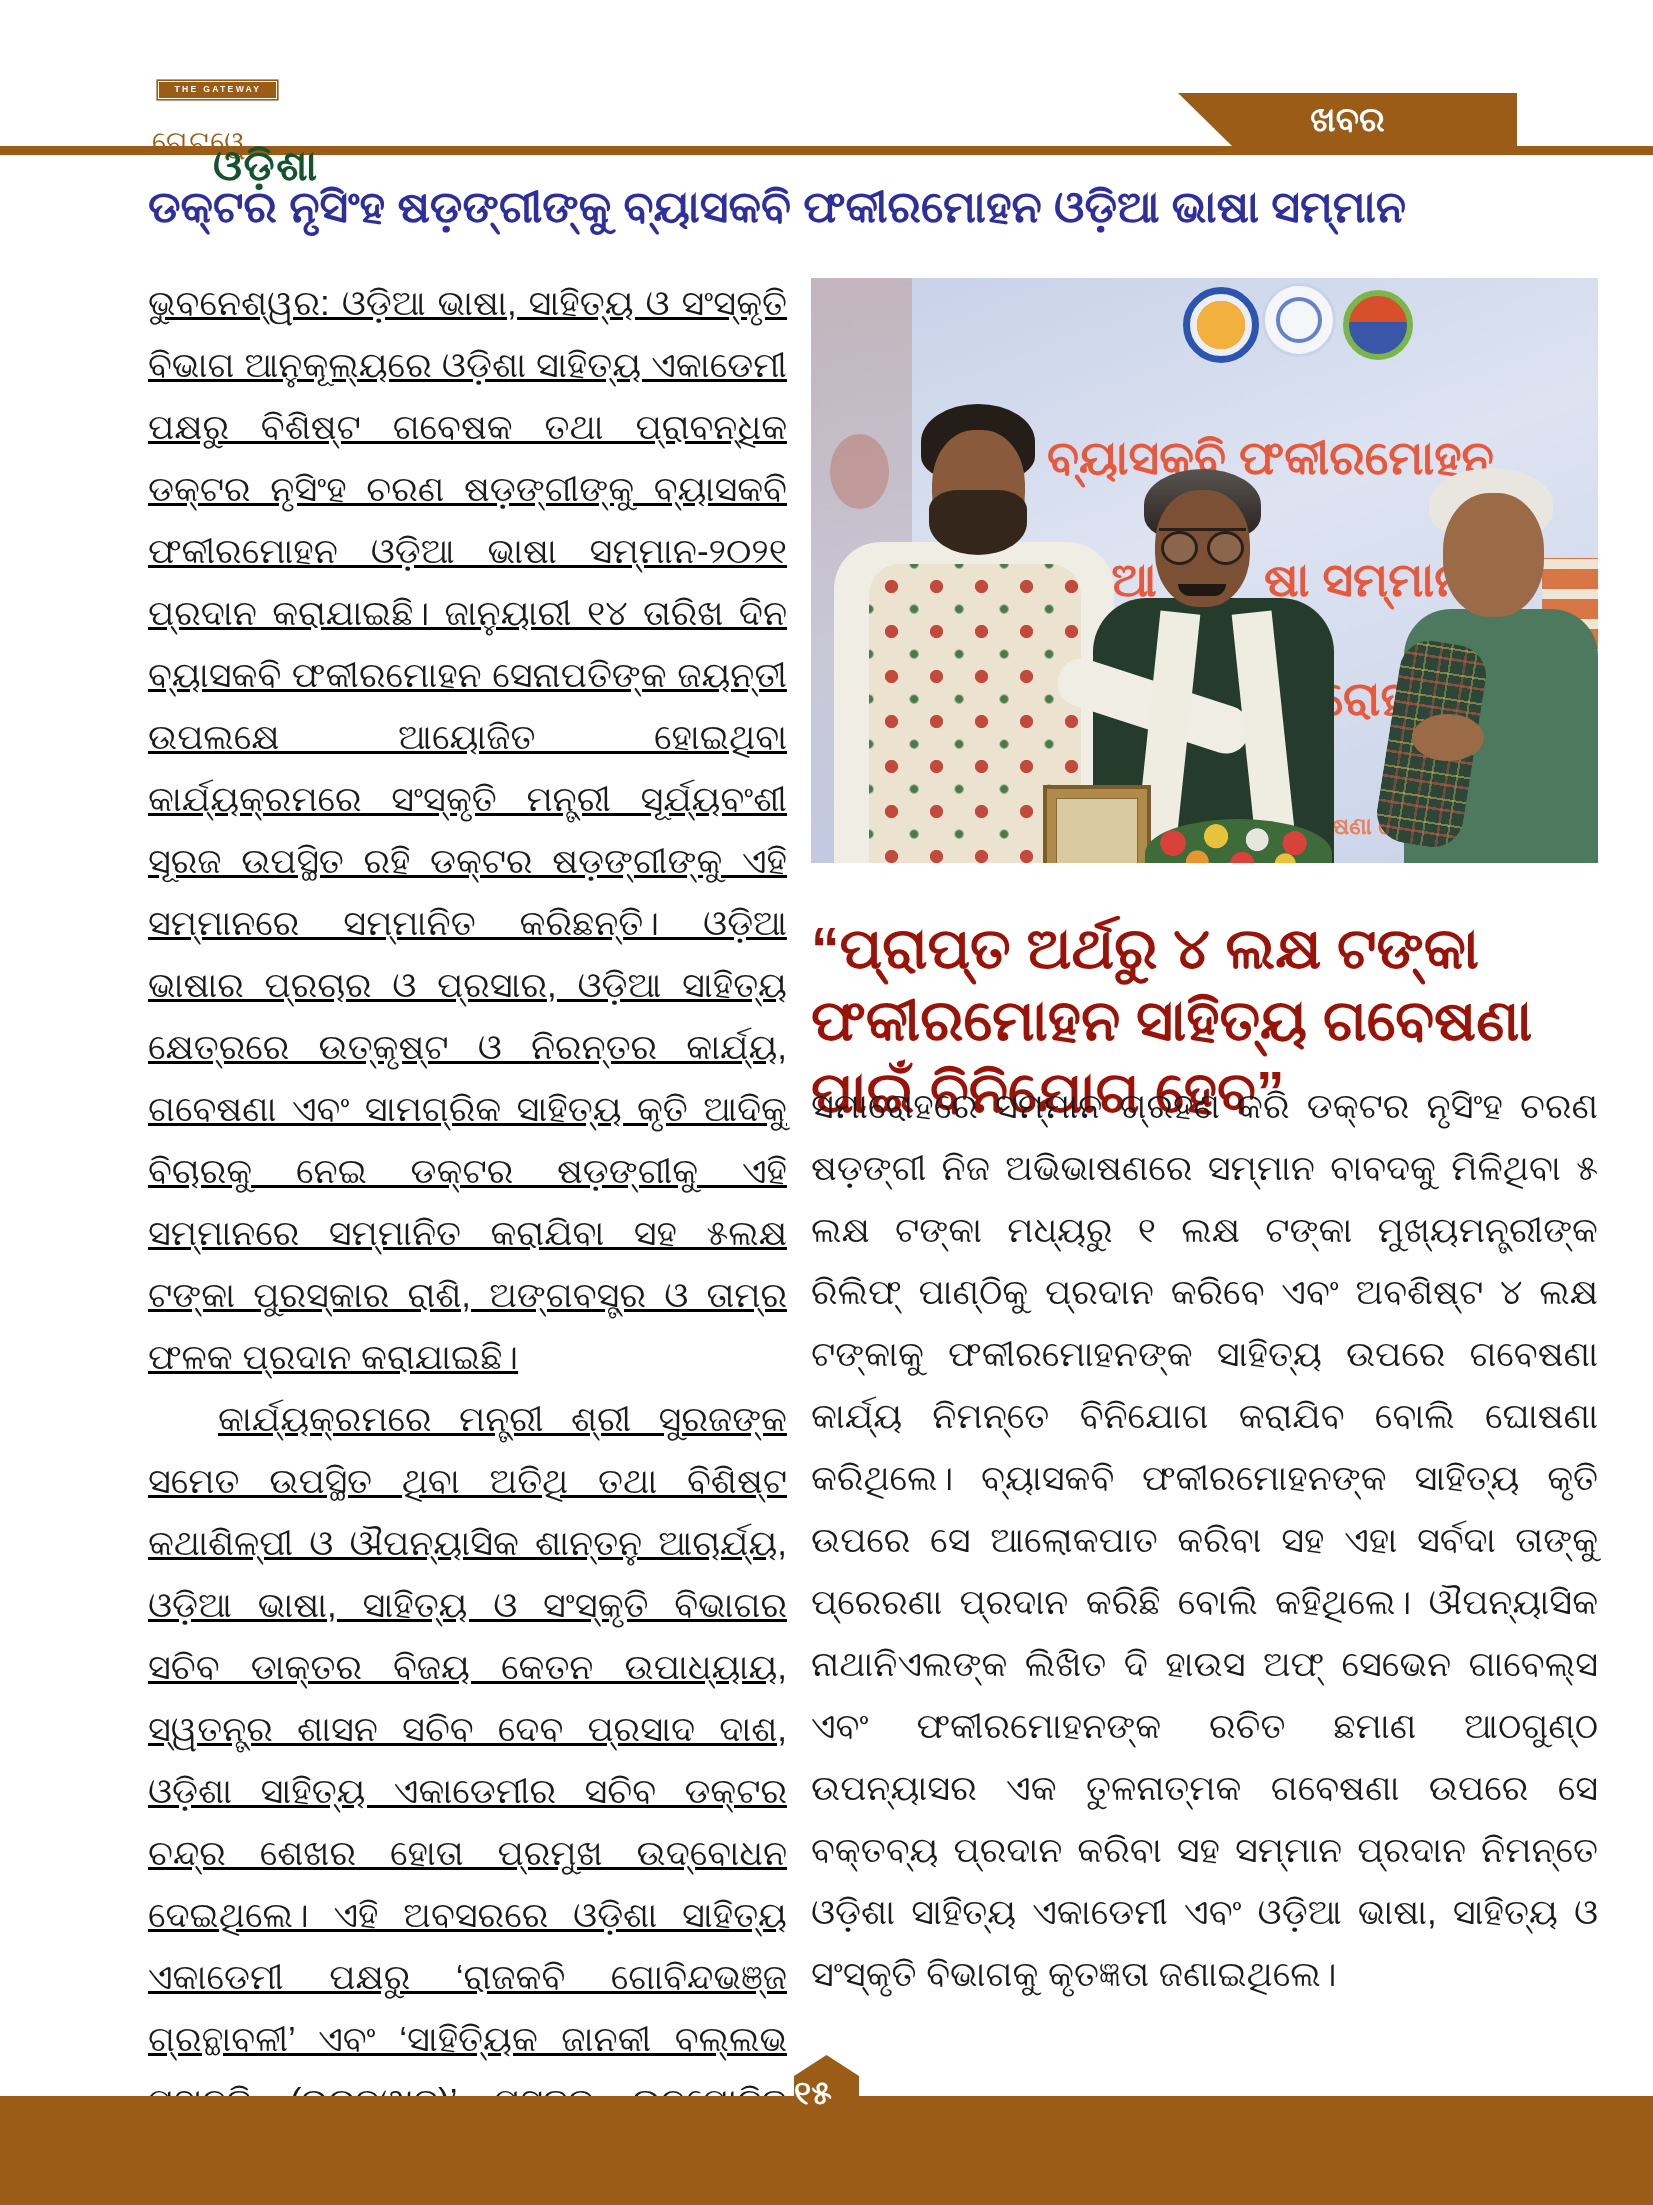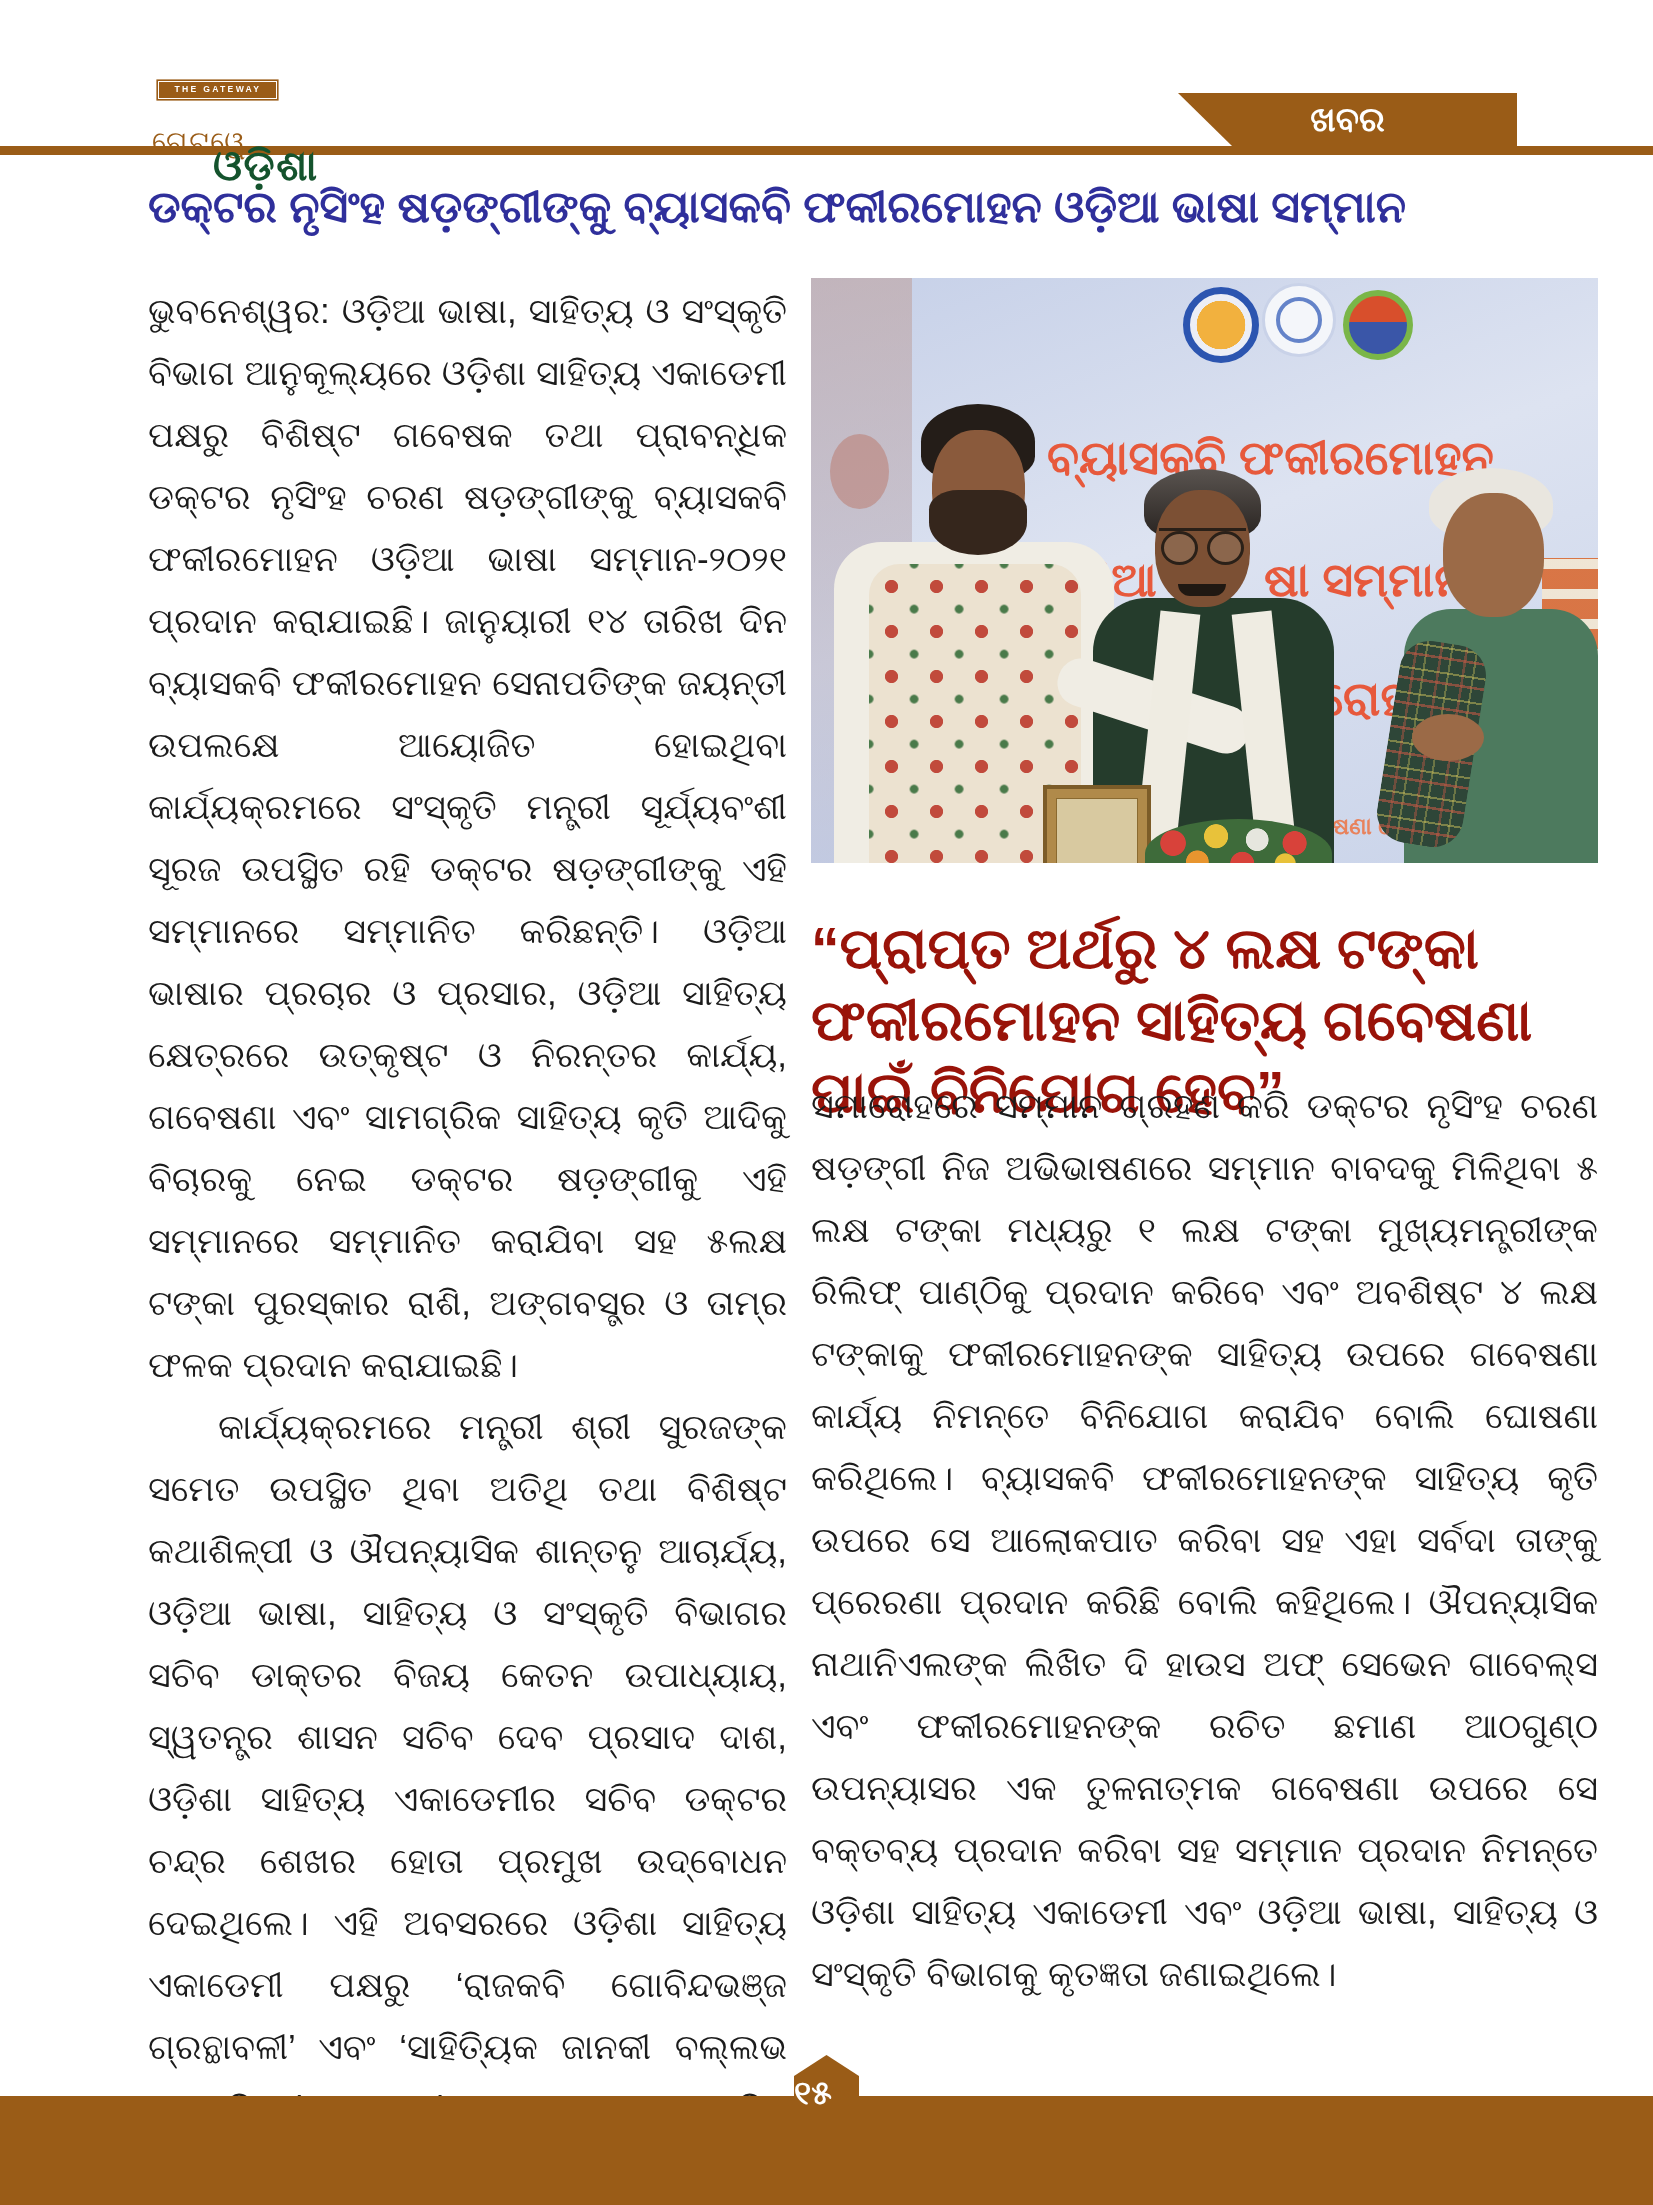--- a/index.html
+++ b/index.html
@@ -25,21 +25,21 @@
     clip-path:polygon(0 0,100% 0,100% 100%,54px 100%);
     display:flex;align-items:center;justify-content:center;
   }
   .section-banner span{color:#ffffff;font-size:34px;font-weight:bold;}
   
   .headline{
     position:absolute;left:148px;top:177px;width:1408px;
     color:#2f2f9b;font-size:44px;font-weight:800;line-height:59px;white-space:nowrap;
   }
   
-  .left-col{position:absolute;left:148px;top:280px;width:639px;}
+  .left-col{position:absolute;left:148px;top:272px;width:639px;text-decoration:underline;}
   .left-col p{
     margin:0;color:#1b1b1b;font-size:35px;line-height:62px;
     text-align:justify;
   }
   .left-col p.indent{text-indent:70px;}
   .right-body p{margin:0;color:#1b1b1b;font-size:35px;line-height:62px;text-align:justify;}
   .pull-quote{
     position:absolute;left:811px;top:912px;width:787px;
     color:#991309;font-size:57px;font-weight:800;line-height:72px;
   }

